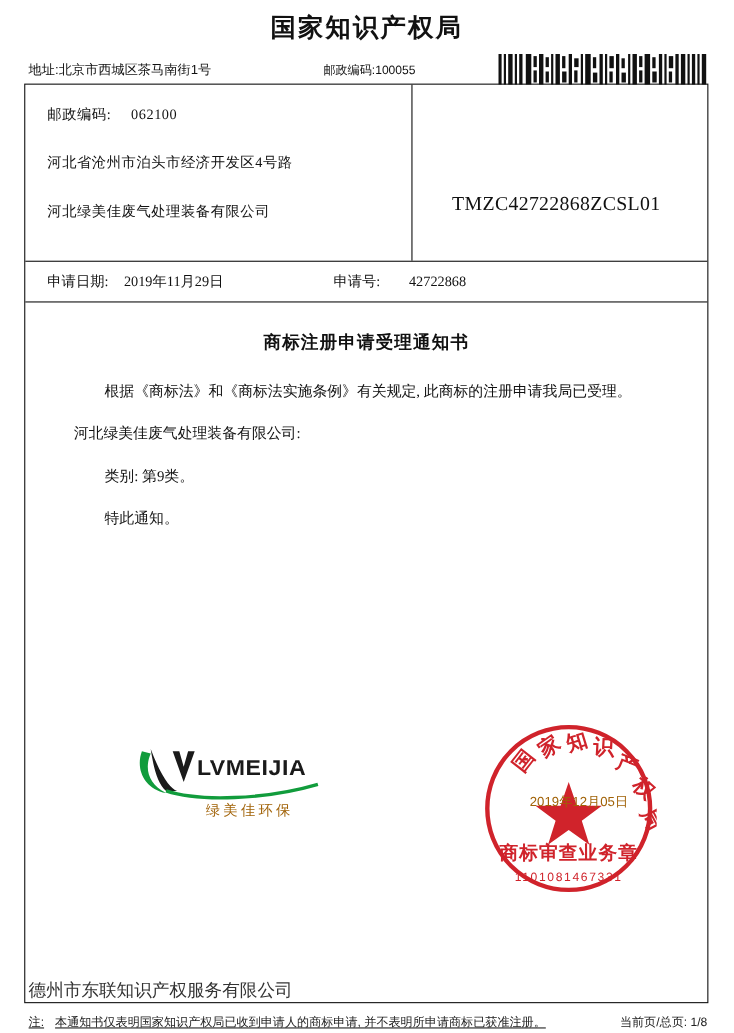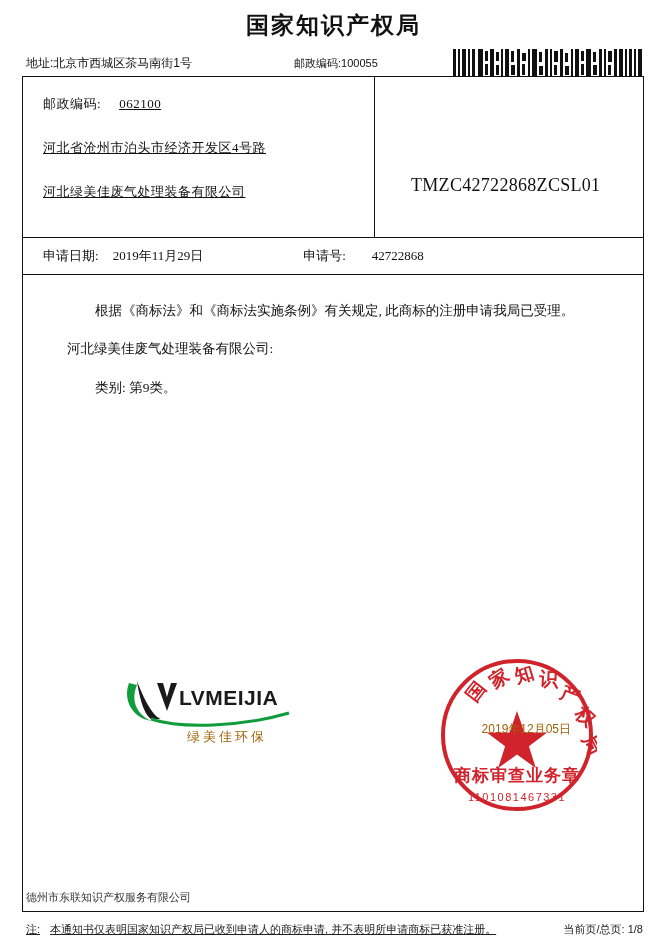--- a/index.html
+++ b/index.html
@@ -79,21 +79,20 @@
   .cell-left {
     width: 352px;
     border-right: 1.5px solid #111;
     box-sizing: border-box;
     padding: 18px 20px 0 20px;
     font-size: 13px;
   }
   .cell-left .line {
     margin-bottom: 26px;
     letter-spacing: 0.5px;
-    text-decoration: underline;
   }
   .cell-left .label {
     display: inline-block;
     margin-right: 18px;
   }
   .cell-right {
     flex: 1;
     box-sizing: border-box;
     padding: 36px 0 0 0;
     text-align: left;
@@ -186,21 +185,21 @@
     font-size: 12px;
     color: #a16207;
     font-family: "Liberation Sans", sans-serif;
   }
 
   
   .footer-agency {
     position: absolute;
     left: 26px;
     top: 880px;
-    font-size: 11px;
+    font-size: 16px;
     color: #333;
     font-family: Liberation Mono, monospace;
   }
   .footer-note {
     position: absolute;
     left: 26px;
     top: 912px;
     font-size: 11px;
     color: #222;
     font-family: "Liberation Sans", sans-serif;
@@ -294,23 +293,25 @@
     </div>
 
     <div class="row-date">
       <span class="dlabel">申请日期:</span>
       <span class="dval">2019年11月29日</span>
       <span class="alabel">申请号:</span>
       <span class="aval">42722868</span>
     </div>
 
     <div class="row-body">
+      <div class="body-title">商标注册申请受理通知书</div>
       <div class="body-line indent">根据《商标法》和《商标法实施条例》有关规定, 此商标的注册申请我局已受理。</div>
       <div class="body-line">河北绿美佳废气处理装备有限公司:</div>
       <div class="body-line indent">类别: 第9类。</div>
+      <div class="body-line indent">特此通知。</div>
 
       <div class="logo">
         <svg width="175" height="60" viewBox="0 0 175 60">
           <path d="M8 10 C 2 26, 10 44, 30 48 C 14 40, 10 26, 16 12 Z" fill="#119c3c"></path>
           <path d="M16 8 C 26 34, 34 44, 40 46 L 30 46 C 22 40, 18 22, 16 8 Z" fill="#1a1a1a"></path>
           <path d="M36 10 L 46 38 L 56 10 L 50 10 L 46 24 L 42 10 Z" fill="#1a1a1a"></path>
           <text x="58" y="32" font-family="Liberation Sans, sans-serif" font-size="21" font-weight="bold" fill="#1a1a1a" letter-spacing="0.5">LVMEIJIA</text>
           <path d="M30 46 C 60 56, 120 54, 168 40" stroke="#119c3c" stroke-width="3" fill="none"></path>
         </svg>
         <div class="logo-text">绿美佳环保</div>

